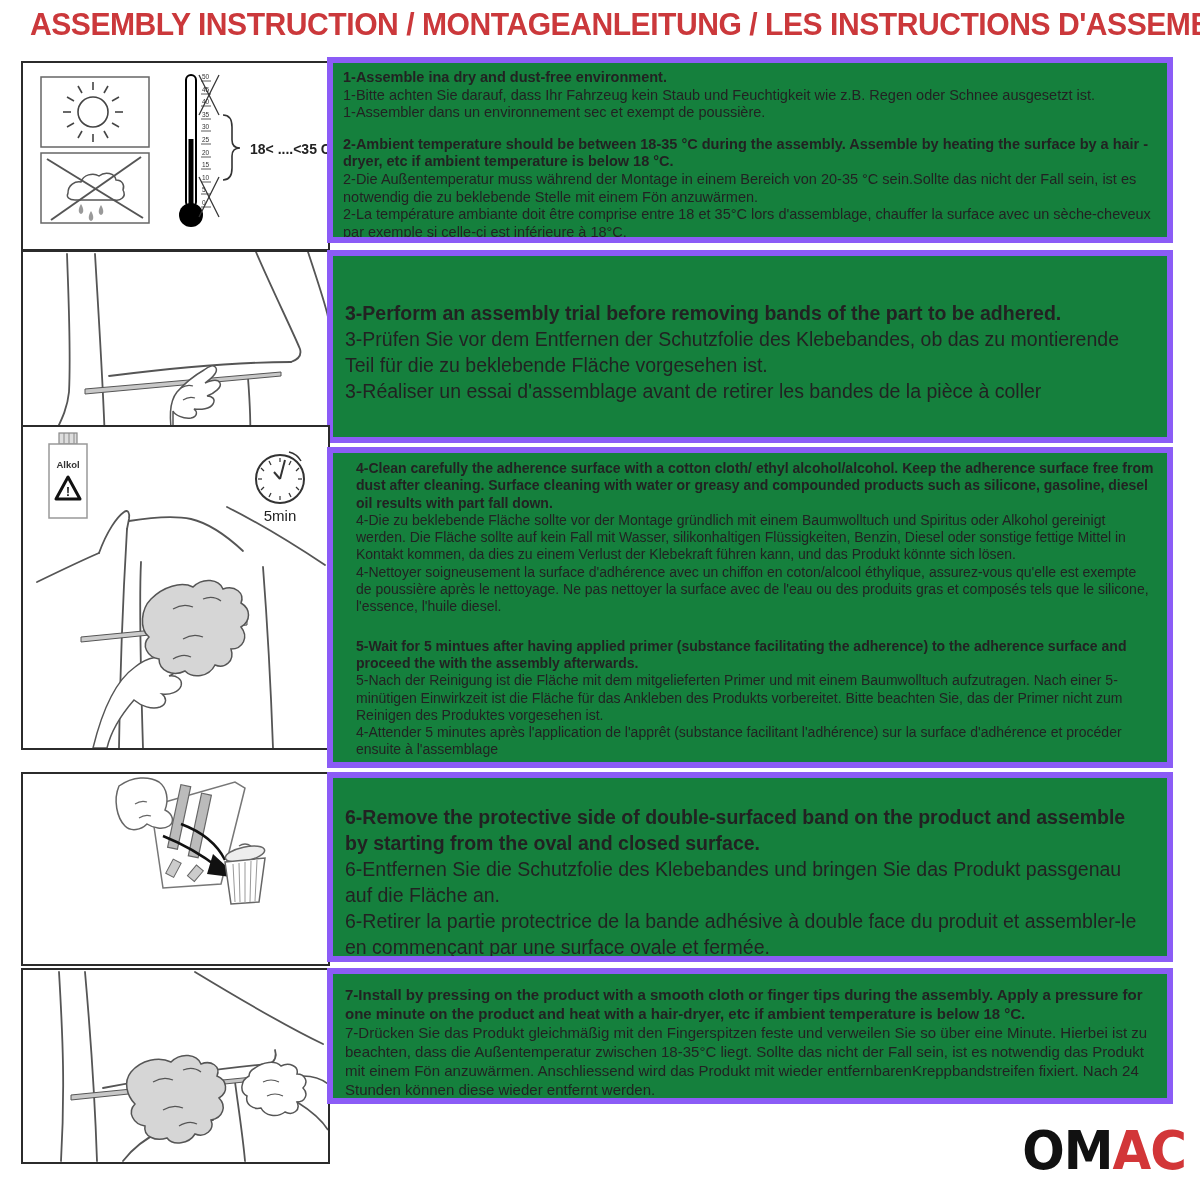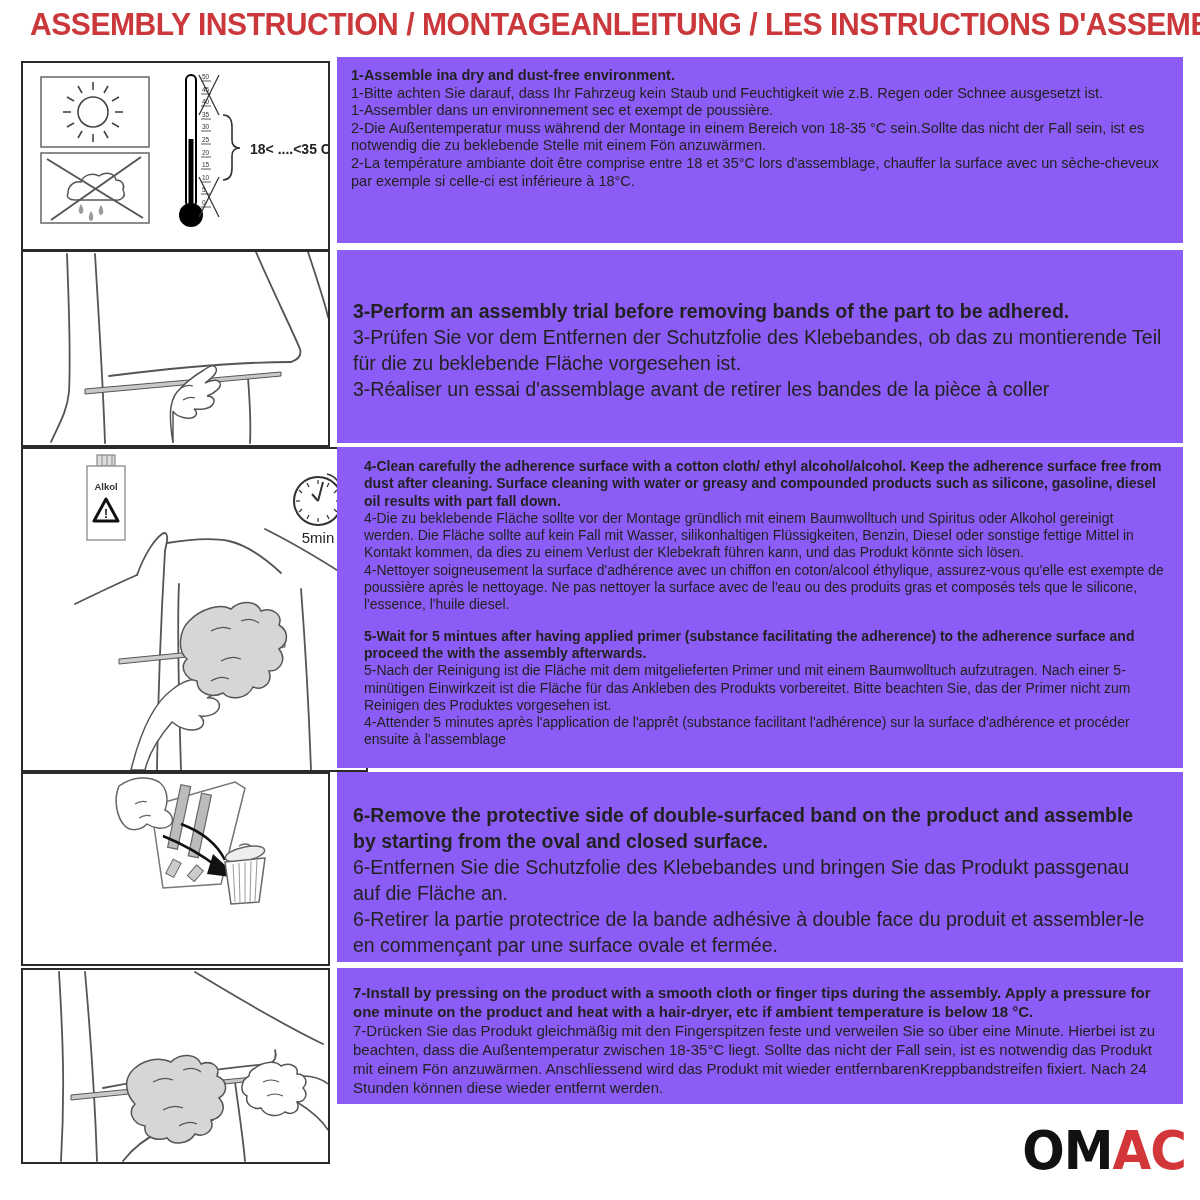--- a/index.html
+++ b/index.html
@@ -3,27 +3,27 @@
 <meta charset="utf-8">
 <style>
   html,body{margin:0;padding:0;background:#fff;}
   .page{position:relative;width:1200px;height:1200px;background:#fff;overflow:hidden;
         font-family:"Liberation Sans",sans-serif;color:#222;}
   .title{position:absolute;left:30px;top:6px;width:1160px;
          font-size:32px;font-weight:bold;color:#cb383b;letter-spacing:-0.5px;
          transform:scaleX(0.94);transform-origin:left center;white-space:nowrap;}
   .illus{position:absolute;left:21px;width:305px;border:2px solid #2b2b2b;background:#fff;box-sizing:content-box;}
   .illus svg{display:block;width:100%;height:100%;}
-  .textbox{position:absolute;left:337px;width:846px;border:4px solid #8b5cf6;background:#8b5cf6;
+  .textbox{position:absolute;left:327px;width:846px;border:6px solid #8b5cf6;background:#15803d;
            box-sizing:border-box;overflow:hidden;}
   .textbox p{margin:0;}
   .textbox p.b{font-weight:bold;}
   .s1{padding:6px 12px 0 10px;}  .s1 p{font-size:14.5px;line-height:17.6px;}  .s1 p.g{margin-top:14px;}
   .s2{padding:44px 14px 0 12px;} .s2 p{font-size:19.5px;line-height:26px;}
-  .s3{padding:7px 12px 0 23px;}  .s3 p{font-size:14px;line-height:17.3px;}    .s3 p.g{margin-top:14px;}
+  .s3{padding:7px 12px 0 23px;}  .s3 p{font-size:14px;line-height:17.3px;}    .s3 p.g{margin-top:22px;}
   .s4{padding:26px 20px 0 12px;} .s4 p{font-size:19.5px;line-height:26px;}
   .s5{padding:11px 12px 0 12px;} .s5 p{font-size:15px;line-height:19px;}
   svg text{font-family:"Liberation Sans",sans-serif;}
   .logo{position:absolute;top:1124px;right:14px;background:#fff;padding-left:8px;line-height:1;
         font-family:"DejaVu Sans",sans-serif;font-weight:800;font-size:50px;letter-spacing:-1px;
         transform:scaleY(1.08);transform-origin:right top;}
   .logo .blk{color:#111;} .logo .red{color:#d23638;}
 </style>
 </head>
 <body>
@@ -102,21 +102,22 @@
         </g>
         <path d="M200,52 Q209,52 209,64 L209,77 Q209,85 217,85 Q209,85 209,93 L209,105 Q209,117 200,117" fill="none" stroke="#333" stroke-width="1.6"></path>
         <text x="227" y="91" font-size="14" font-weight="bold" fill="#222">18&lt; ....&lt;35 C</text>
       </g>
     </svg>
   </div>
   <div class="textbox s1" style="top:57px;height:186px;">
     <p class="b">1-Assemble ina dry and dust-free environment.</p>
     <p>1-Bitte achten Sie darauf, dass Ihr Fahrzeug kein Staub und Feuchtigkeit wie z.B. Regen oder Schnee ausgesetzt ist.</p>
     <p>1-Assembler dans un environnement sec et exempt de poussière.</p>
-    <p>2-Die Außentemperatur muss während der Montage in einem Bereich von 18-35 °C  sein.Sollte das nicht der Fall sein, ist es notwendig die zu beklebende Stelle mit einem Fön anzuwärmen.</p>
+    <p class="b g">2-Ambient temperature should be between 18-35 °C  during the assembly. Assemble by heating the surface by a hair -dryer, etc if ambient temperature is below 18 °C.</p>
+    <p>2-Die Außentemperatur muss während der Montage in einem Bereich von 20-35 °C  sein.Sollte das nicht der Fall sein, ist es notwendig die zu beklebende Stelle mit einem Fön anzuwärmen.</p>
     <p>2-La température ambiante doit être comprise entre 18 et 35°C lors d'assemblage, chauffer la surface avec un sèche-cheveux par exemple si celle-ci est inférieure à 18°C.</p>
   </div>
 
   <div class="illus" style="top:250px;height:193px;">
     <svg viewBox="0 0 305 193" preserveAspectRatio="none">
       <g fill="none" stroke="#555" stroke-width="1.8" stroke-linecap="round">
         <path d="M44,2 C46,60 48,100 46,140 C44,160 36,172 28,190"></path>
         <path d="M72,2 C76,70 80,130 82,191"></path>
         <path d="M233,0 C248,35 270,80 277,97 C279,104 274,108 268,110"></path>
         <path d="M285,0 C295,30 303,55 305,65"></path>
@@ -129,21 +130,21 @@
         <path d="M160,148 Q166,144 172,146 M158,136 Q164,132 170,134" fill="none" stroke="#555" stroke-width="1.1"></path>
       </g>
     </svg>
   </div>
   <div class="textbox s2" style="top:250px;height:193px;">
     <p class="b">3-Perform an assembly trial before removing bands of the part to be adhered.</p>
     <p>3-Prüfen Sie vor dem Entfernen der Schutzfolie des Klebebandes, ob das zu montierende Teil für die zu beklebende Fläche vorgesehen ist.</p>
     <p>3-Réaliser un essai d'assemblage avant de retirer les bandes de la pièce à coller</p>
   </div>
 
-  <div class="illus" style="top:447px;height:321px;padding-left:38px;">
+  <div class="illus" style="top:425px;height:321px;">
     <svg viewBox="0 0 305 321" preserveAspectRatio="none">
 
       <g>
         <rect x="36" y="6" width="18" height="11" fill="#ddd" stroke="#888" stroke-width="1.2"></rect>
         <line x1="41" y1="6" x2="41" y2="17" stroke="#888" stroke-width="1"></line>
         <line x1="46" y1="6" x2="46" y2="17" stroke="#888" stroke-width="1"></line>
         <line x1="51" y1="6" x2="51" y2="17" stroke="#888" stroke-width="1"></line>
         <rect x="26" y="17" width="38" height="74" fill="#fff" stroke="#999" stroke-width="1.5"></rect>
         <text x="45" y="41" text-anchor="middle" font-size="9.5" font-weight="bold" fill="#333">Alkol</text>
         <path d="M45,50 L33,72 L57,72 Z" fill="none" stroke="#111" stroke-width="3" stroke-linejoin="round"></path>

